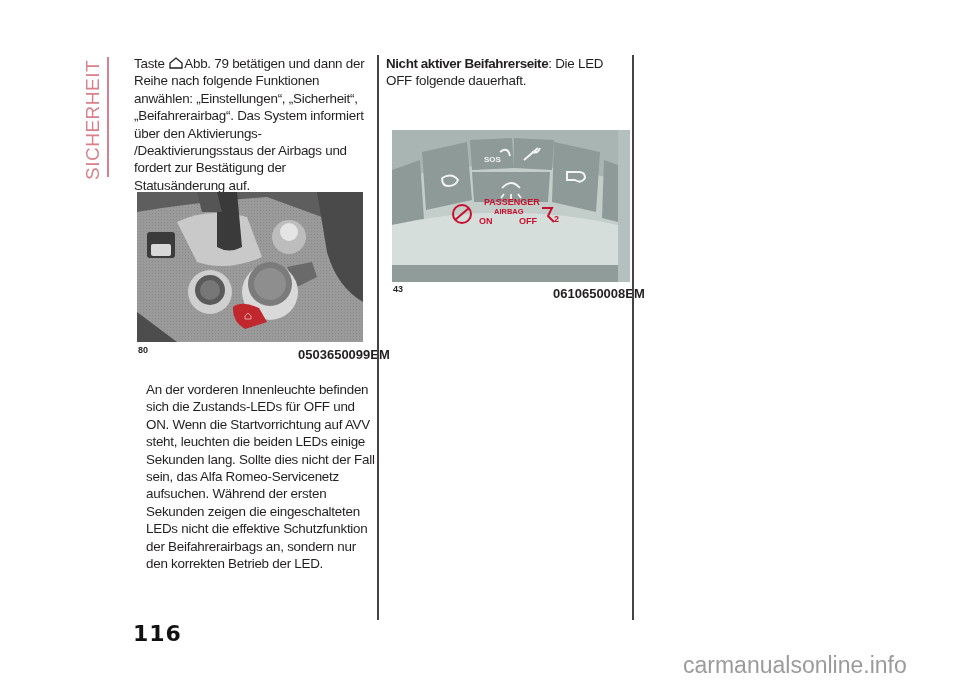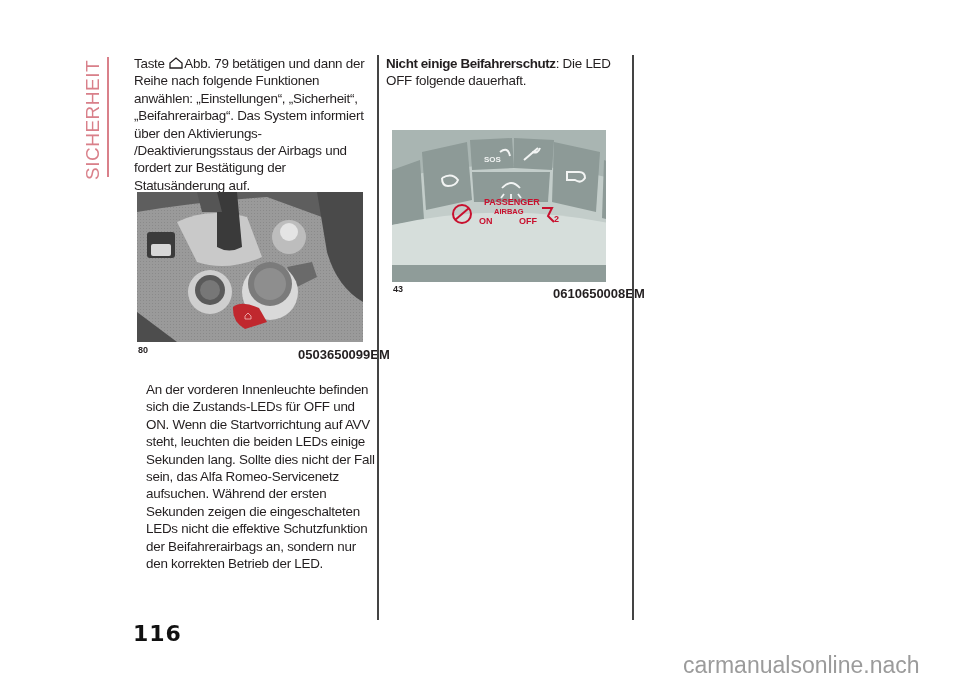--- a/index.html
+++ b/index.html
@@ -37,21 +37,21 @@
   .col b { font-weight: bold; letter-spacing: -0.4px; }
   .divider {
     position: absolute; top: 55px; width: 1.5px; height: 565px; background: #444;
   }
   .div1 { left: 377px; }
   .div2 { left: 632px; }
   .figure {
     position: absolute; overflow: hidden;
   }
   .fig96 { left: 137px; top: 192px; width: 226px; height: 150px; background: #6d6d6d; }
-  .fig97 { left: 392px; top: 130px; width: 214px; height: 152px; background: #b4c0bd; }
+  .fig97 { left: 392px; top: 130px; width: 238px; height: 152px; background: #b4c0bd; }
   .fig-caption {
     position: absolute; font-family: "Liberation Sans", sans-serif;
     font-size: 13px; font-weight: bold; color: #231f20;
   }
   .fig-num { font-size: 9px; }
   .page-number {
     position: absolute; left: 133px; top: 621px;
     font-family: "DejaVu Sans", sans-serif; font-weight: bold; font-size: 22px;
     letter-spacing: 1px; color: #111;
   }
@@ -118,21 +118,21 @@
 <div class="fig-caption" style="left:298px; top:347px;">0503650099EM</div>
 
 <div class="col col1" style="top:381px;margin-left:12px;">
   <p>An der vorderen Innenleuchte befinden sich die Zustands-LEDs für OFF und ON. Wenn die Startvorrichtung auf AVV steht, leuchten die beiden LEDs einige Sekunden lang. Sollte dies nicht der Fall sein, das Alfa Romeo-Servicenetz aufsuchen. Während der ersten Sekunden zeigen die eingeschalteten LEDs nicht die effektive Schutzfunktion der Beifahrerairbags an, sondern nur den korrekten Betrieb der LED.</p>
 </div>
 
 <div class="divider div1"></div>
 
 <div class="col col2">
   <p>
-    <b>Nicht einige Beifahrerschutz</b><span>: Die LED OFF folgende dauerhaft.</span>
+    <b>Nicht aktiver Beifahrerseite</b><span>: Die LED OFF folgende dauerhaft.</span>
   </p>
 </div>
 
 <div class="figure fig97">
   <svg width="226" height="152" viewBox="0 0 226 152">
     <rect width="226" height="152" fill="#c3cdca"></rect>
     <rect y="135" width="226" height="17" fill="#8f9c99"></rect>
     <path d="M0 0 L226 0 L226 50 Q113 20 0 50 Z" fill="#a9b5b2"></path>
 
     <path d="M0 40 L28 30 L32 90 L0 95 Z" fill="#8d9a97"></path>
@@ -161,13 +161,13 @@
     <path d="M150 78 l10 0 l-4 8 l6 6" fill="none" stroke="#c8102e" stroke-width="2"></path>
     <text x="162" y="92" font-family="Liberation Sans, sans-serif" font-size="9" font-weight="bold" fill="#c8102e">2</text>
   </svg>
 </div>
 <div class="fig-caption fig-num" style="left:393px; top:284px;">43</div>
 <div class="fig-caption" style="left:553px; top:286px;">0610650008EM</div>
 
 <div class="divider div2"></div>
 
 <div class="page-number">116</div>
-<div class="watermark">carmanualsonline.nach</div>
+<div class="watermark">carmanualsonline.info</div>
 
 </body></html>

